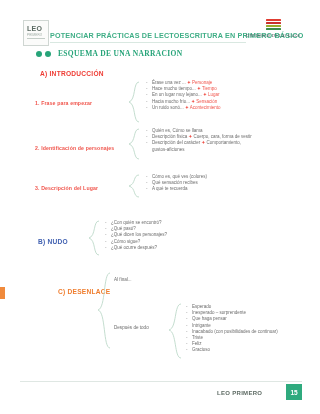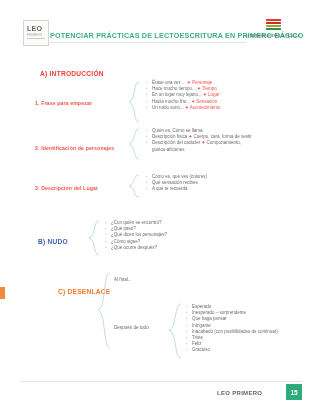--- a/index.html
+++ b/index.html
@@ -251,20 +251,25 @@
       <div class="uni-stripes">
         <i class="s1"></i>
           <i class="s2"></i>
           <i class="s3"></i>
           <i class="s4"></i>
       </div>
       <div class="uni-name">Universidad De Los Lagos</div>
     </div>
   </div>
 
+  <div class="esquema">
+    <span class="dot"></span>
+    <span class="dot"></span>
+    <span class="esquema-text">ESQUEMA DE UNA NARRACION</span>
+  </div>
 
   <div class="sec-label red" style="left:40px; top:70px;">A)  INTRODUCCIÓN</div>
 
   <div class="item-label" style="left:35px; top:100px;">1.  Frase para empezar</div>
 
   <svg class="brace" style="left:128px; top:81px;" width="12" height="42" viewBox="0 0 12 42">
     <path d="M11 1 C5 1 8 19 1 21 C8 23 5 41 11 41" fill="none" stroke="#bdd9c9" stroke-width="0.9"></path>
   </svg>
 
   <ul class="bl" style="left:146px; top:80px;">

